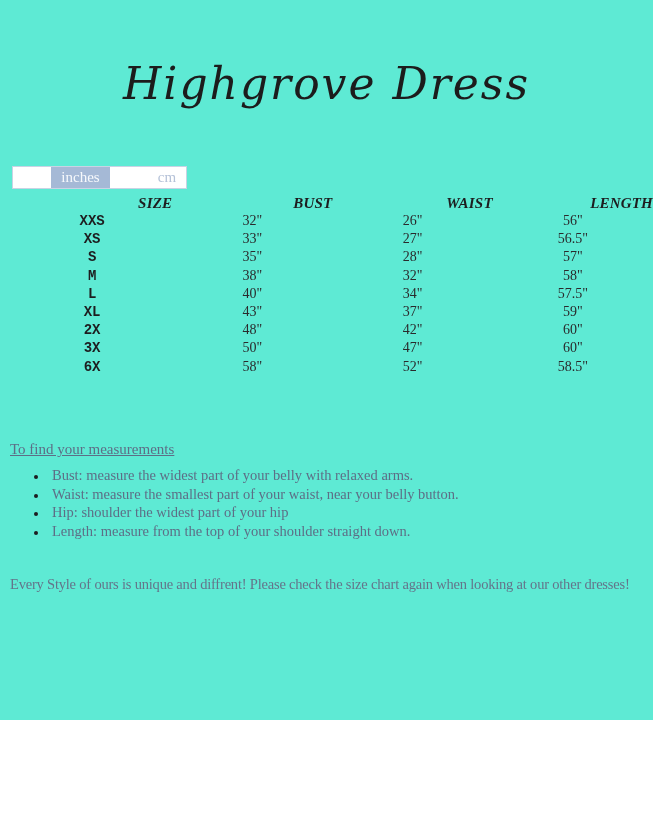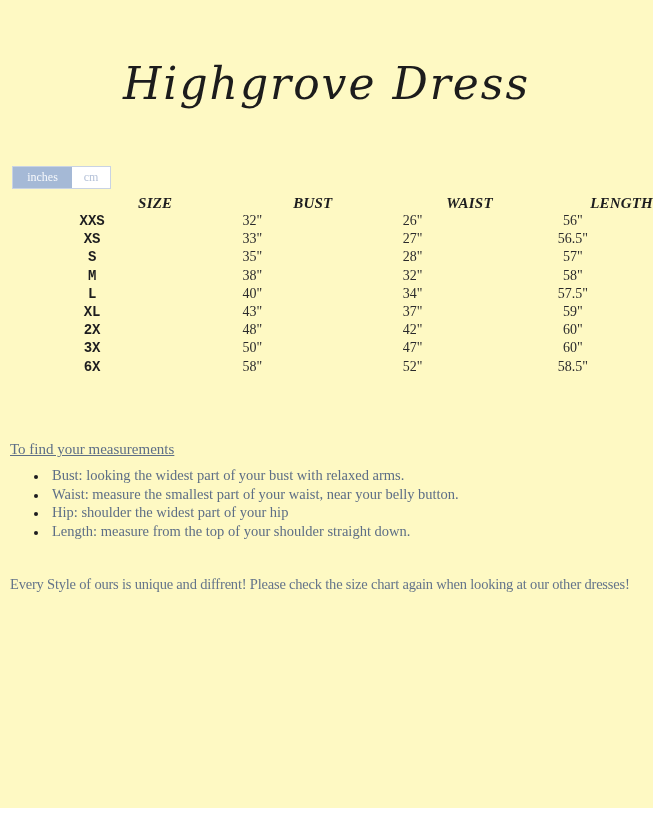--- a/index.html
+++ b/index.html
@@ -1,19 +1,19 @@
 <!DOCTYPE html>
 <html><head>
 <meta charset="utf-8">
 <style>
   html,body{margin:0;padding:0;background:#ffffff;}
   .page{
     position:relative;
-    width:653px;height:808px;
-    background:#fef9c3;
+    width:653px;height:720px;
+    background:#5eead4;
     font-family:"Liberation Serif","DejaVu Serif",serif;
     overflow:hidden;
   }
   
   .title{
     position:absolute;top:58px;left:0;width:100%;
     text-align:center;
     font-family:"DejaVu Serif","Liberation Serif",serif;
     font-style:italic;
     font-size:44px;
@@ -25,23 +25,24 @@
   .unit-toggle{
     position:absolute;top:166px;left:12px;
     display:flex;
     border:1px solid #c9d3e4;
     background:#ffffff;
     height:23px;
     box-sizing:border-box;
   }
   .unit-option{
     display:flex;align-items:center;justify-content:center;
-    font-size:12px;
+    font-size:15px;
     cursor:pointer;
     box-sizing:border-box;
+    margin-left:38px;
   }
   .unit-option.active{
     background:#a5b9d6;
     color:#f7f9fc;
     width:59px;
   }
   .unit-option.inactive{
     background:#ffffff;
     color:#b5c2d8;
     width:38px;
@@ -176,21 +177,21 @@
         <td>58"</td>
         <td>52"</td>
         <td>58.5"</td>
       </tr>
     </tbody>
   </table>
 
   <div class="measure-link">To find your measurements</div>
 
   <ul class="measure-list">
-    <li>Bust: looking the widest part of your bust with relaxed arms.</li>
+    <li>Bust: measure the widest part of your belly with relaxed arms.</li>
     <li>Waist: measure the smallest part of your waist, near your belly button.</li>
     <li>Hip: shoulder the widest part of your hip</li>
     <li>Length: measure from the top of your shoulder straight down.</li>
   </ul>
 
   <div class="footer-note">Every Style of ours is unique and diffrent! Please check the size chart again when looking at our other dresses!</div>
 
 </div>
 
 </body></html>

